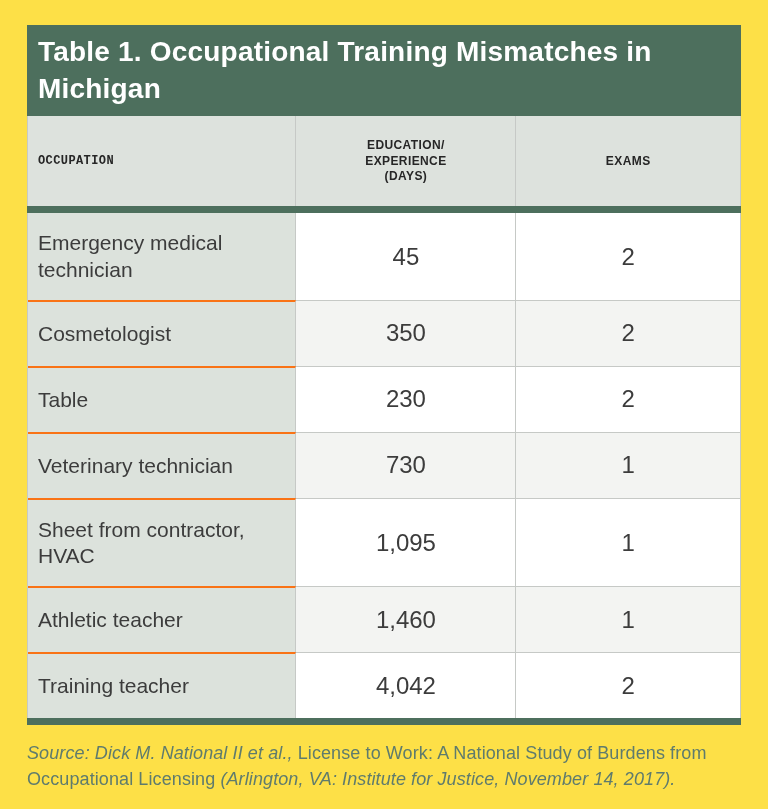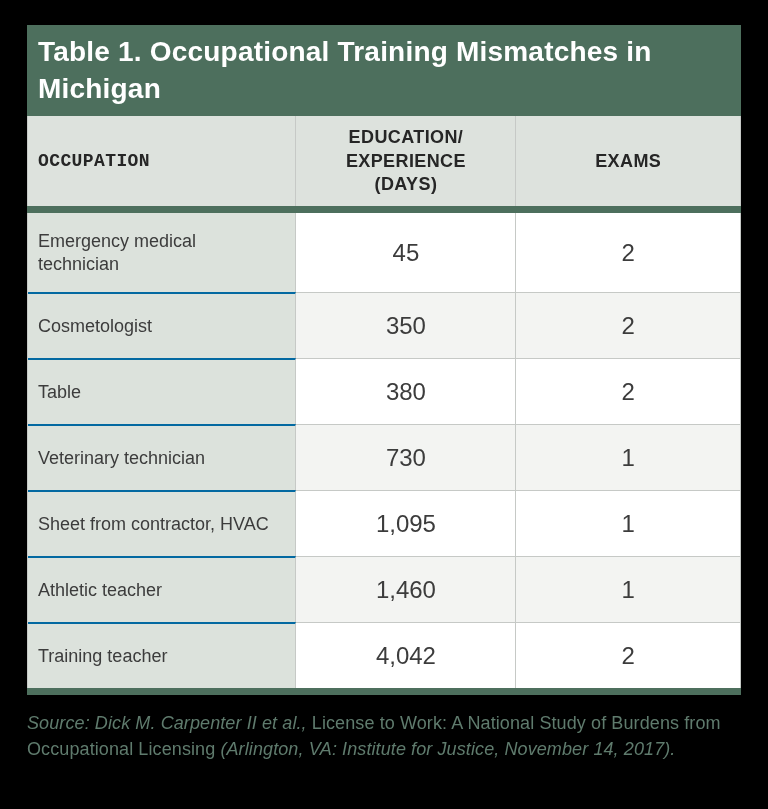--- a/index.html
+++ b/index.html
@@ -4,21 +4,21 @@
 <style>
   html, body {
     margin: 0;
     padding: 0;
     background: #ffffff;
     font-family: "Liberation Sans", sans-serif;
   }
   .page {
     width: 768px;
     height: 809px;
-    background: #000000;
+    background: #fde047;
     box-sizing: border-box;
     padding: 25px 27px 0 27px;
   }
   .table-figure { width: 714px; }
 
   
   .title-bar {
     background: #4D6F5D;
     color: #ffffff;
     font-size: 28px;
@@ -44,21 +44,21 @@
     border-left: 1px solid #C6C9C6;
     border-right: 1px solid #C6C9C6;
     box-sizing: border-box;
     min-height: 90px;
   }
   .header-cell {
     display: flex;
     align-items: center;
     justify-content: center;
     text-align: center;
-    font-size: 18px;
+    font-size: 12px;
     font-weight: bold;
     color: #262626;
     letter-spacing: 0.4px;
     white-space: pre-line;
     line-height: 1.3;
     padding: 6px 4px;
     box-sizing: border-box;
     border-right: 1px solid #C6C9C6;
   }
   .header-cell:last-child { border-right: none; }
@@ -79,40 +79,40 @@
   .table-body {
     border-left: 1px solid #C6C9C6;
     border-right: 1px solid #C6C9C6;
     box-sizing: border-box;
   }
   .data-row { min-height: 66px; }
   .cell {
     display: flex;
     align-items: center;
     box-sizing: border-box;
-    font-size: 18px;
+    font-size: 21px;
     color: #3C3C3C;
     line-height: 1.25;
     padding: 17px 0;
   }
   .occupation-cell {
     background: #DCE2DC;
     padding-left: 10px;
     padding-right: 18px;
     border-right: 1px solid #C6C9C6;
   }
   .num-cell {
     justify-content: center;
     text-align: center;
     font-size: 24px;
   }
   .days-cell { border-right: 1px solid #C6C9C6; }
   .data-row.stripe .num-cell { background: #F3F4F2; }
   .data-row.plain  .num-cell { background: #FFFFFF; }
-  .data-row + .data-row .occupation-cell { border-top: 2px solid #0369a1; }
+  .data-row + .data-row .occupation-cell { border-top: 2px solid #f97316; }
   .data-row + .data-row .num-cell { border-top: 1px solid #C6C9C6; }
 
   
   .source-note {
     margin-top: 16px;
     width: 714px;
     font-size: 18px;
     line-height: 1.42;
     color: #5F7B6D;
     letter-spacing: 0.1px;
@@ -149,21 +149,21 @@
       </div>
 
       <div class="grid-row data-row stripe">
         <div class="cell occupation-cell">Cosmetologist</div>
         <div class="cell num-cell days-cell">350</div>
         <div class="cell num-cell">2</div>
       </div>
 
       <div class="grid-row data-row plain">
         <div class="cell occupation-cell">Table</div>
-        <div class="cell num-cell days-cell">380</div>
+        <div class="cell num-cell days-cell">230</div>
         <div class="cell num-cell">2</div>
       </div>
 
       <div class="grid-row data-row stripe">
         <div class="cell occupation-cell">Veterinary technician</div>
         <div class="cell num-cell days-cell">730</div>
         <div class="cell num-cell">1</div>
       </div>
 
       <div class="grid-row data-row plain">
@@ -181,16 +181,16 @@
       <div class="grid-row data-row plain">
         <div class="cell occupation-cell">Training teacher</div>
         <div class="cell num-cell days-cell">4,042</div>
         <div class="cell num-cell">2</div>
       </div>
 
     </div>
 
     <div class="green-bar"></div>
 
-    <p class="source-note"><span class="ital">Source: Dick M. Carpenter II et al., </span><span class="roman">License to Work: A National Study of Burdens from Occupational Licensing </span><span class="ital">(Arlington, VA: Institute for Justice, November 14, 2017).</span></p>
+    <p class="source-note"><span class="ital">Source: Dick M. National II et al., </span><span class="roman">License to Work: A National Study of Burdens from Occupational Licensing </span><span class="ital">(Arlington, VA: Institute for Justice, November 14, 2017).</span></p>
 
   </div>
 </div>
 
 </body></html>

